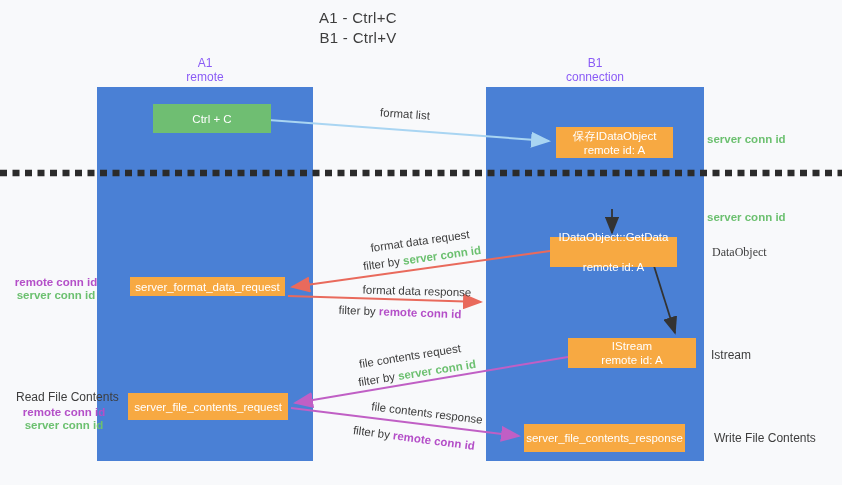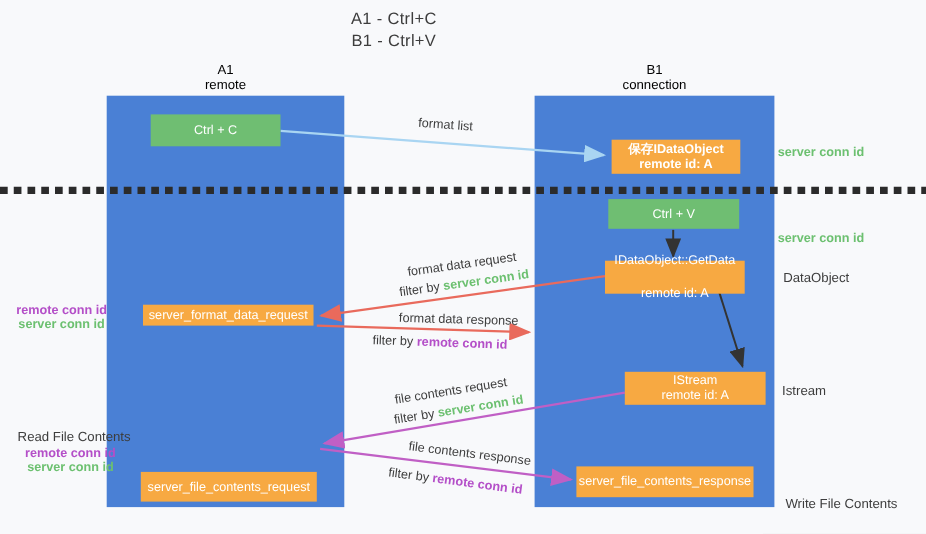--- a/index.html
+++ b/index.html
@@ -13,46 +13,46 @@
   .canvas{position:relative;width:842px;height:485px;background:var(--background);overflow:hidden;}
 
   .title{position:absolute;left:0;top:8px;width:716px;text-align:center;
          font-size:15px;line-height:20px;color:var(--text-dark);letter-spacing:.3px;z-index:5;}
 
   .lane{position:absolute;top:87px;height:374px;background:var(--lane-blue);z-index:1;}
   .lane-a{left:97px;width:216px;}
   .lane-b{left:486px;width:218px;}
 
   .lane-hdr{position:absolute;top:56px;text-align:center;font-size:12px;line-height:14px;
-            color:#000000;z-index:5;}
+            color:#8b5cf6;z-index:5;}
   .hdr-a{left:97px;width:216px;}
   .hdr-b{left:486px;width:218px;}
 
   svg.arrows{position:absolute;left:0;top:0;z-index:2;}
   .s-blue{stroke:var(--arrow-blue);stroke-width:2;}
   .s-black{stroke:var(--arrow-black);stroke-width:1.8;}
   .s-red{stroke:var(--arrow-red);stroke-width:2;}
   .s-mag{stroke:var(--arrow-magenta);stroke-width:2;}
   .dotline{stroke:var(--divider);stroke-width:6.5;stroke-dasharray:7 5.5;}
   .m-blue{fill:var(--arrow-blue);} .m-black{fill:var(--arrow-black);}
   .m-red{fill:var(--arrow-red);} .m-mag{fill:var(--arrow-magenta);}
 
   .node{position:absolute;z-index:3;display:flex;flex-direction:column;align-items:center;
         justify-content:center;color:#ffffff;font-size:11.5px;line-height:14px;text-align:center;}
   .node.green{background:var(--node-green);}
   .node.orange{background:var(--node-orange);}
 
-  .n-ctrl-c{left:137px;top:104px;width:118px;height:29px;}
-  .n-save{left:556px;top:127px;width:117px;height:31px;font-weight:bold;}
+  .n-ctrl-c{left:153px;top:104px;width:118px;height:29px;}
+  .n-save{left:556px;top:127px;width:117px;height:31px;}
   .n-ctrl-v{left:553px;top:181px;width:119px;height:27px;}
   .n-getdata{left:550px;top:237px;width:127px;height:30px;gap:16px;}
   .n-fmt-req{left:130px;top:277px;width:155px;height:19px;}
   .n-fmt-res{left:487px;top:290px;width:157px;height:27px;}
   .n-istream{left:568px;top:338px;width:128px;height:30px;}
-  .n-file-req{left:128px;top:393px;width:160px;height:27px;margin-top:36px;}
+  .n-file-req{left:128px;top:393px;width:160px;height:27px;}
   .n-file-res{left:524px;top:424px;width:161px;height:28px;}
 
   .lbl{position:absolute;z-index:4;font-size:11.5px;color:var(--text-dark);
        white-space:nowrap;transform:translate(-50%,-50%);}
   .id-green{color:var(--green-id);font-weight:bold;}
   .id-purple{color:var(--purple-id);font-weight:bold;}
 
   .l-format-list{left:405px;top:114px;transform:translate(-50%,-50%) rotate(4deg);}
   .l-fdreq{left:420px;top:241px;transform:translate(-50%,-50%) rotate(-8deg);}
   .l-filter1{left:422px;top:258px;transform:translate(-50%,-50%) rotate(-8deg);}
@@ -63,23 +63,23 @@
   .l-fcres{left:427px;top:413px;transform:translate(-50%,-50%) rotate(7deg);}
   .l-filter4{left:414px;top:438px;transform:translate(-50%,-50%) rotate(7.5deg);}
 
   .side{position:absolute;z-index:4;font-size:12px;color:var(--text-dark);white-space:nowrap;}
   .pair{text-align:center;font-size:11.5px;line-height:13px;font-weight:bold;}
   .p-top{left:10px;top:276px;width:92px;}
   .p-bottom{left:18px;top:406px;width:92px;}
   .s-readfile{left:16px;top:390px;}
   .s-scid1{left:707px;top:133px;font-size:11.5px;font-weight:bold;color:var(--green-id);}
   .s-scid2{left:707px;top:211px;font-size:11.5px;font-weight:bold;color:var(--green-id);}
-  .s-dataobject{left:712px;top:245px;}
+  .s-dataobject{left:712px;top:245px;font-family:Liberation Serif, serif;}
   .s-istream{left:711px;top:348px;}
-  .s-writefile{left:714px;top:431px;margin-top:20px;}
+  .s-writefile{left:714px;top:431px;}
 </style>
 </head>
 <body>
 
 <div class="canvas">
 
   <div class="title">
     <div>A1 - Ctrl+C</div>
     <div>B1 - Ctrl+V</div>
   </div>
@@ -125,23 +125,20 @@
 
   <div class="node green n-ctrl-c">
     <span>Ctrl + C</span>
   </div>
 
   <div class="node orange n-save">
     <span>保存IDataObject</span>
     <span>remote id: A</span>
   </div>
 
-  <div class="node green n-ctrl-v">
-    <span>Ctrl + V</span>
-  </div>
 
   <div class="node orange n-getdata">
     <span>IDataObject::GetData</span>
     <span>remote id: A</span>
   </div>
 
   <div class="node orange n-fmt-req">
     <span>server_format_data_request</span>
   </div>
 

